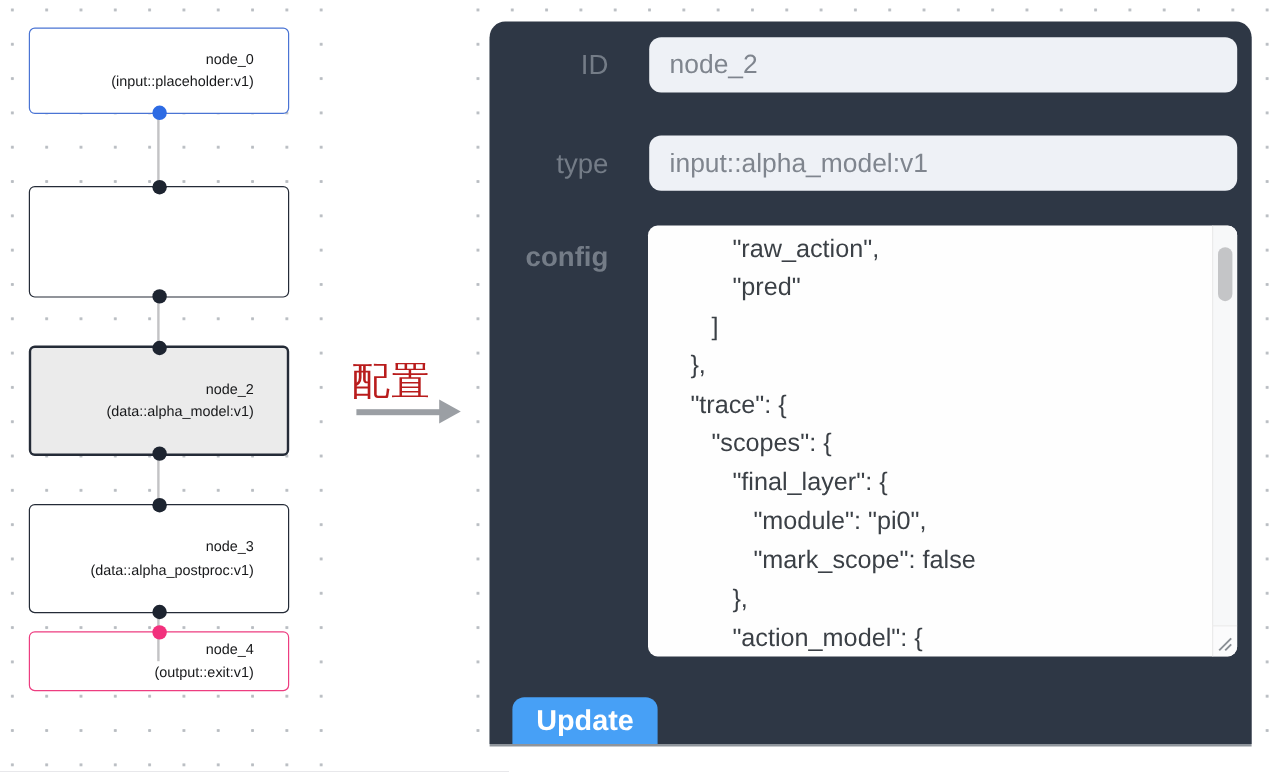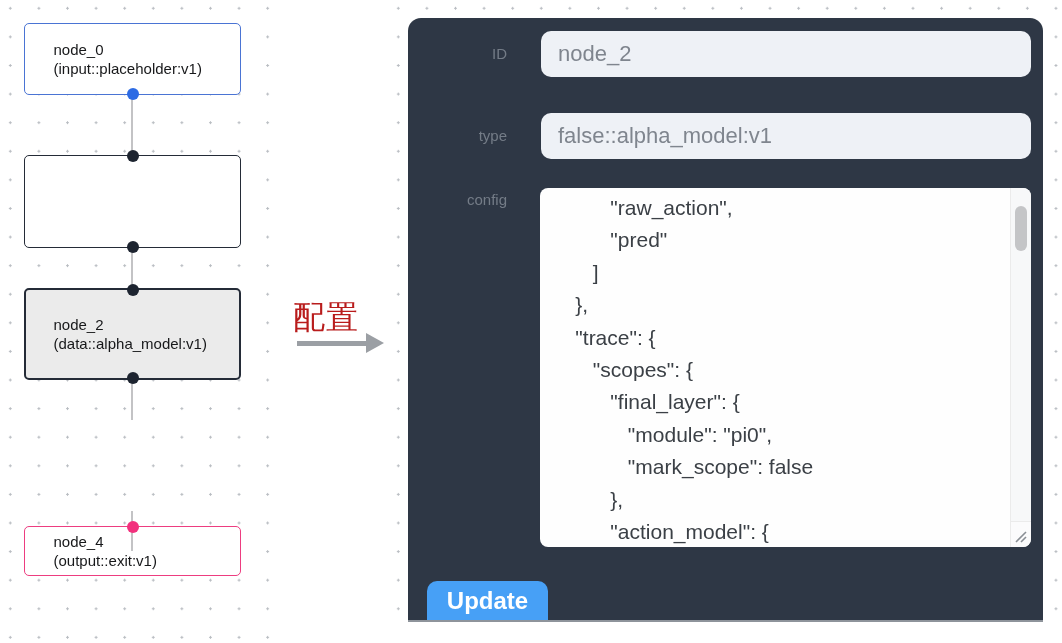--- a/index.html
+++ b/index.html
@@ -16,21 +16,21 @@
   .dots-left  { left:0; width:288px; height:643px; background-position:-4px -6px; }
   .dots-right { left:390px; width:672px; height:618px; background-position:-6px -6px; }
 
   
   .node {
     position:absolute; left:24px; width:217px;
     background:#ffffff; border:1.6px solid #242b37; border-radius:5px;
     display:flex; align-items:center; justify-content:center;
   }
   .node-text {
-    width:158px; text-align:left; font-size:15px; line-height:19.5px;
+    width:158px; text-align:right; font-size:12px; line-height:19.5px;
     color:#17181a; word-break:break-all;
   }
   .node-input    { border-color:#4a74d4; }
   .node-selected { border-width:2.6px; background:#ebebeb; }
   .node-output   { border-color:#ed3d80; }
 
   .port {
     position:absolute; left:50%; width:12px; height:12px; margin-left:-6px;
     border-radius:50%; background:#1d2430; z-index:3;
   }
@@ -51,25 +51,25 @@
                  border-left:18px solid #9b9fa4; border-top:10px solid transparent; border-bottom:10px solid transparent; }
 
   
   .panel {
     position:absolute; left:408px; top:18px; width:635px; height:602px;
     background:#2e3745; border-radius:13px 13px 0 0; overflow:hidden;
     box-shadow:0 2px 0 rgba(136,142,150,0.95);
   }
   .f-label {
     position:absolute; left:0; width:99px; text-align:right;
-    color:#747c87; font-size:15px; line-height:28px;
+    color:#747c87; font-size:23px; line-height:28px;
   }
   .lbl-id     { top:22px; }
   .lbl-type   { top:104px; }
-  .lbl-config { top:168px; }
+  .lbl-config { top:182px;font-weight:bold; }
 
   .f-input {
     position:absolute; left:133px; width:490px; height:46px;
     background:#eef1f6; border-radius:10px; border:none;
     display:flex; align-items:center; padding-left:17px;
     font-size:22px; color:#7f858e;
   }
   .inp-id   { top:13px; }
   .inp-type { top:95px; }
 
@@ -127,41 +127,46 @@
     <span class="port port-top"></span>
     <span class="port port-bottom"></span>
   </div>
 
   <div class="node node-selected" style="top:288px;height:92px;">
     <div class="node-text"><span>node_2</span><br><span>(data::alpha_model:v1)</span></div>
     <span class="port port-top"></span>
     <span class="port port-bottom"></span>
   </div>
 
+  <div class="node" style="top:420px;height:91px;">
+    <div class="node-text"><span>node_3</span><br><span>(data::alpha_postproc:v1)</span></div>
+    <span class="port port-top"></span>
+    <span class="port port-bottom"></span>
+  </div>
 
   <div class="node node-output" style="top:526px;height:50px;">
     <div class="node-text"><span>node_4</span><br><span>(output::exit:v1)</span></div>
     <span class="port port-top port-pink"></span>
   </div>
 
   <div class="transfer-label">配置</div>
   <div class="arrow-shaft"></div>
   <div class="arrow-head"></div>
 
   <div class="panel">
 
     <div class="f-label lbl-id">ID</div>
     <div class="f-label lbl-type">type</div>
     <div class="f-label lbl-config">config</div>
 
     <div class="f-input inp-id">
         <span>node_2</span>
       </div>
     <div class="f-input inp-type">
-        <span>false::alpha_model:v1</span>
+        <span>input::alpha_model:v1</span>
       </div>
 
     <div class="config-box">
       <div class="config-text">          "raw_action",
           "pred"
        ]
     },
     "trace": {
        "scopes": {
           "final_layer": {

